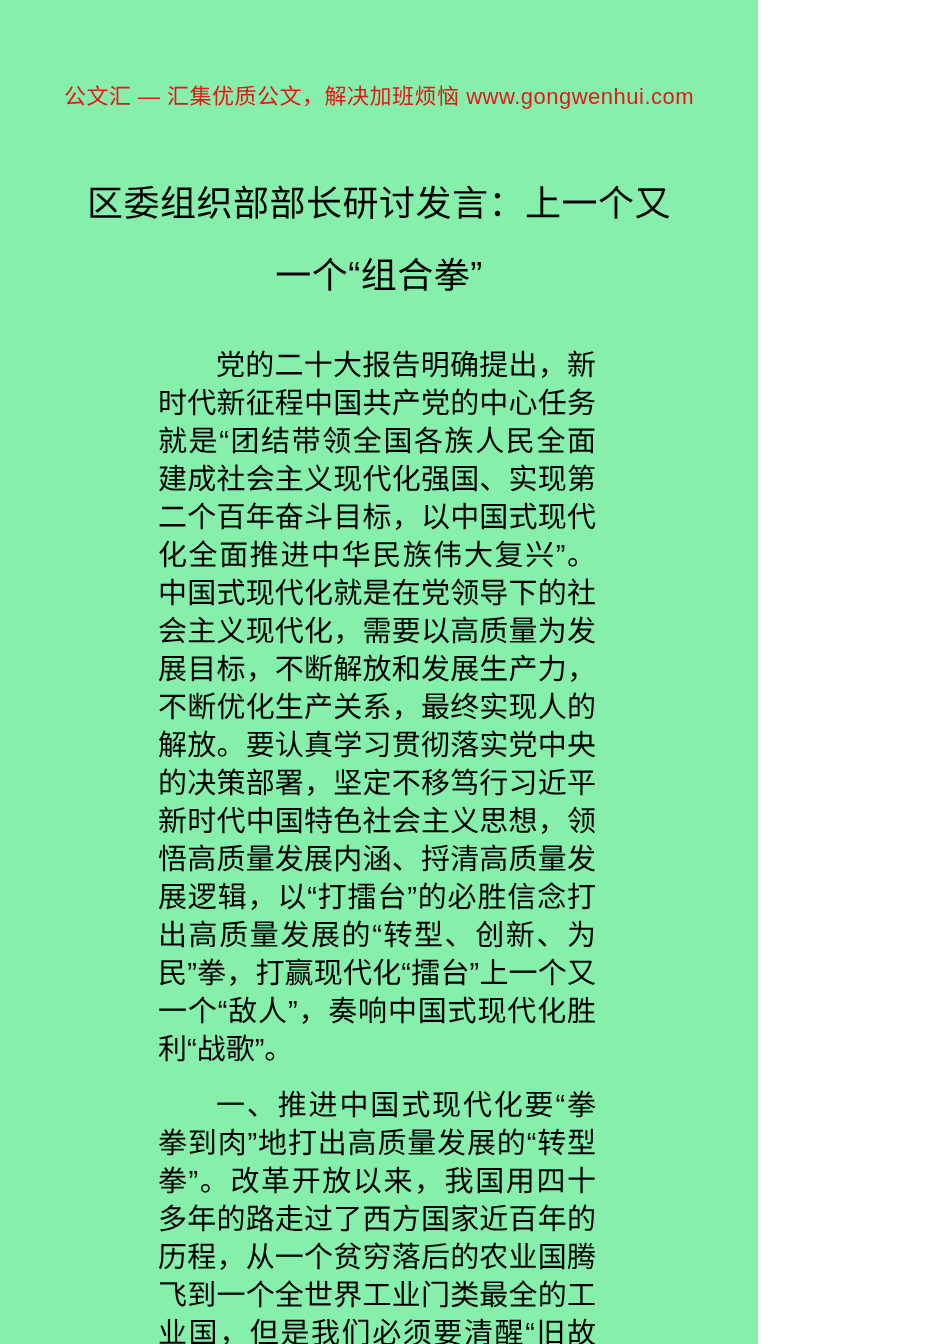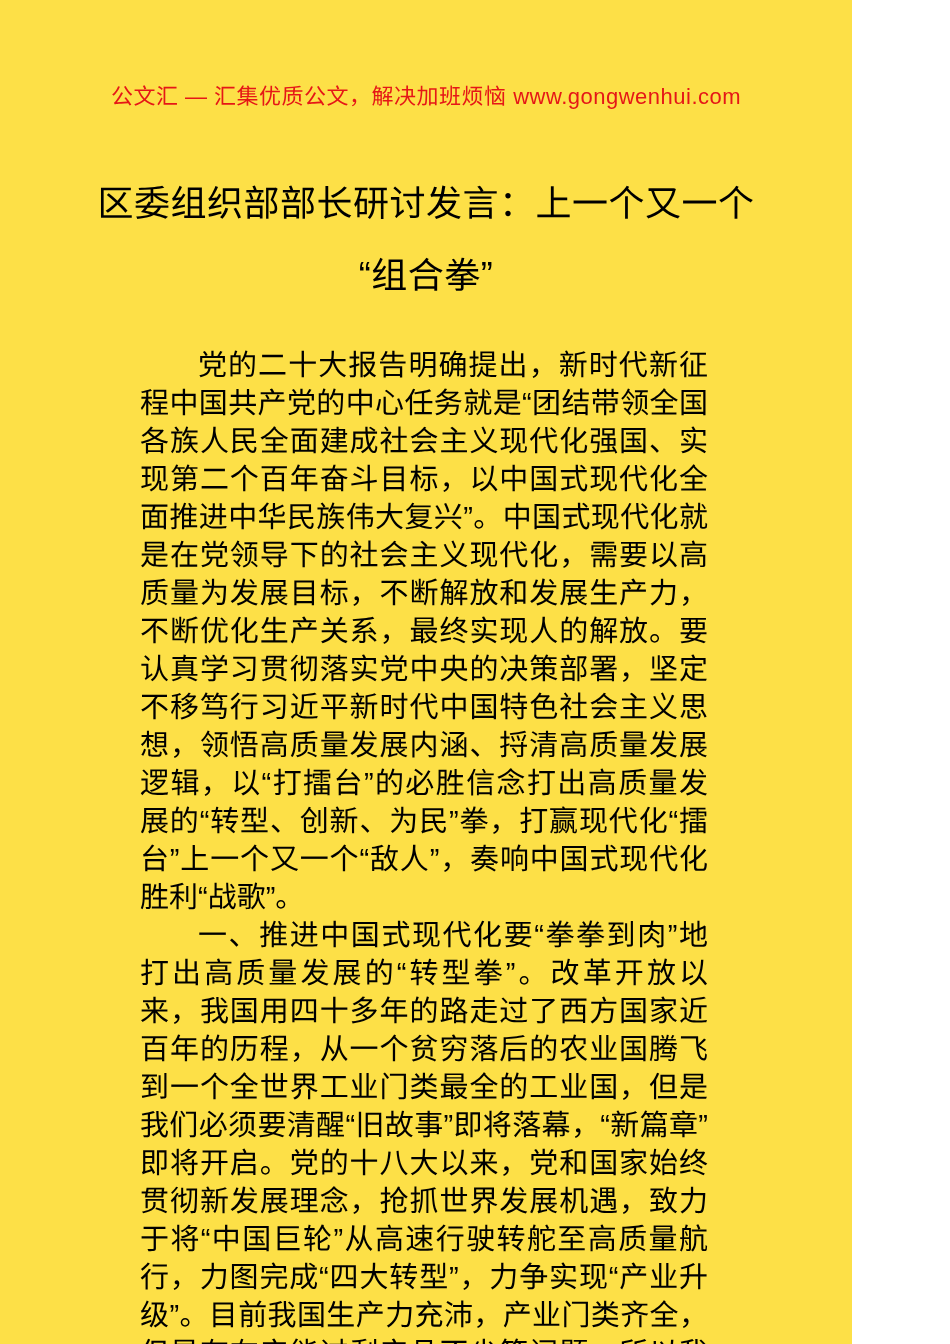--- a/index.html
+++ b/index.html
@@ -8,23 +8,23 @@
     background: #ffffff;
   }
   body {
     width: 950px;
     height: 1344px;
     overflow: hidden;
     font-family: "Liberation Sans", "DejaVu Sans", sans-serif;
     color: #000000;
   }
   .page {
-    width: 852px;
+    width: 758px;
     height: 1344px;
-    background: #fde047;
+    background: #86efac;
     box-sizing: border-box;
     overflow: hidden;
   }
   .promo-banner {
     margin-top: 82px;
     text-align: center;
     font-size: 22px;
     line-height: 30px;
     color: #e51717;
     letter-spacing: 0.5px;
@@ -41,21 +41,21 @@
   }
   .doc-content {
     margin: 34px 144px 0 140px; 
     font-size: 29px;
     line-height: 38px;
     text-align: justify;
     text-justify: inter-character;
     color: #000000;
   }
   .doc-content p {
-    margin: 0;
+    margin: 18px;
     padding: 0;
     text-indent: 2em;
     word-break: break-all;
     overflow-wrap: break-word;
   }
 </style>
 </head>
 <body>
 
 <div class="page">

